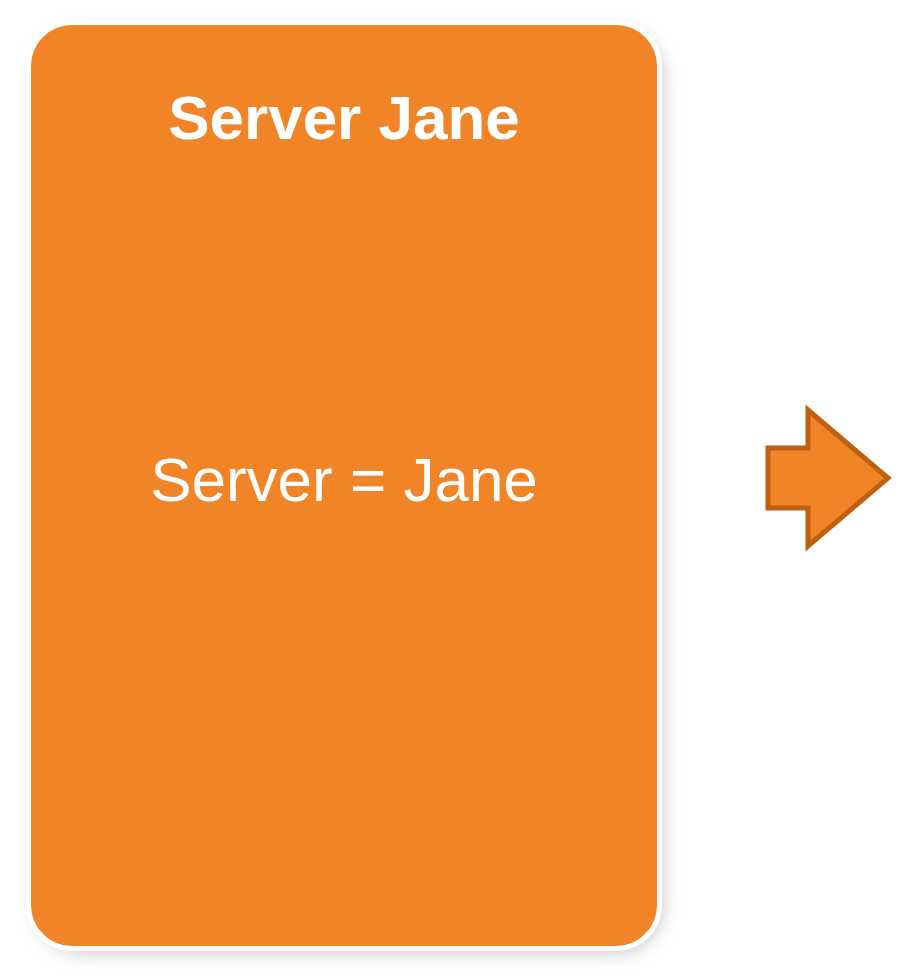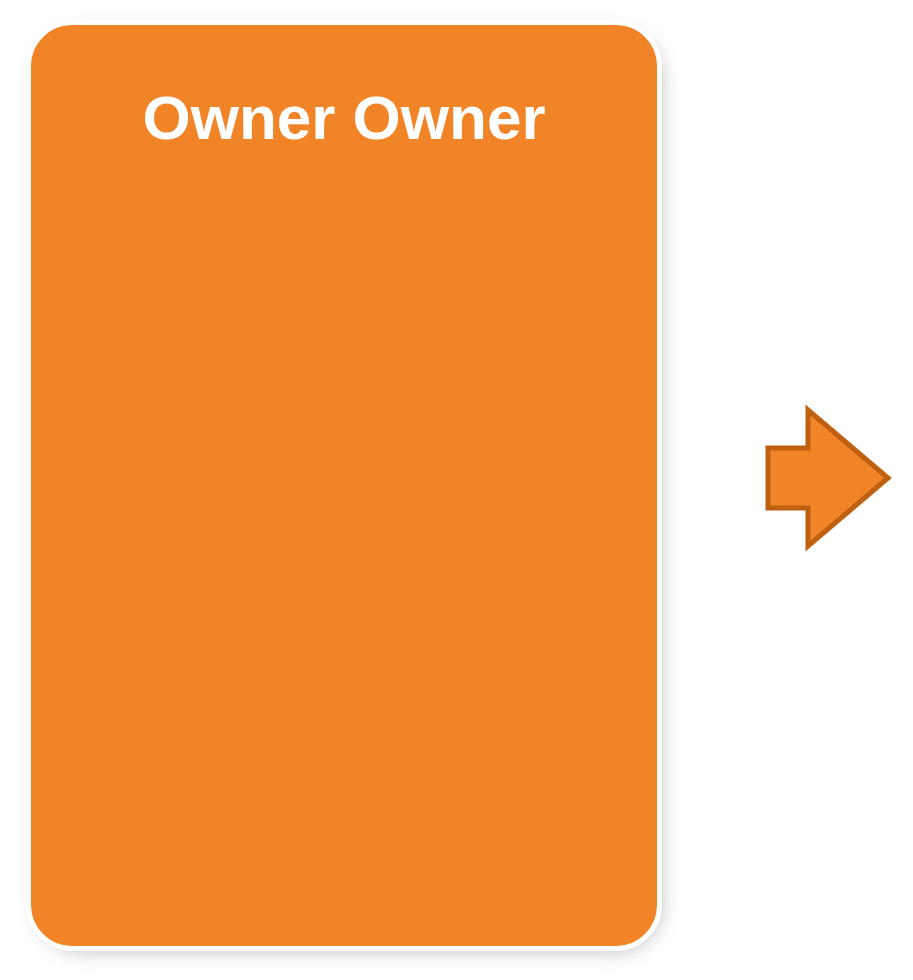--- a/index.html
+++ b/index.html
@@ -92,21 +92,24 @@
   }
 </style>
 </head>
 <body>
 
 <div id="canvas">
 
   <div class="card-shadow"></div>
 
   <div class="card">
-    <div class="card-title">Owner Owner</div>
+    <div class="card-title">Server Jane</div>
+    <div class="card-body-wrap">
+      <span class="card-body">Server = Jane</span>
+    </div>
   </div>
 
   <div class="arrow">
     <svg viewBox="0 0 132 148" xmlns="http://www.w3.org/2000/svg">
       <polygon points="6,44 46,44 46,6 126,74 46,142 46,104 6,104" fill="#f18426" stroke="#bf6011" stroke-width="5" stroke-linejoin="miter"></polygon>
     </svg>
   </div>
 
 </div>
 

